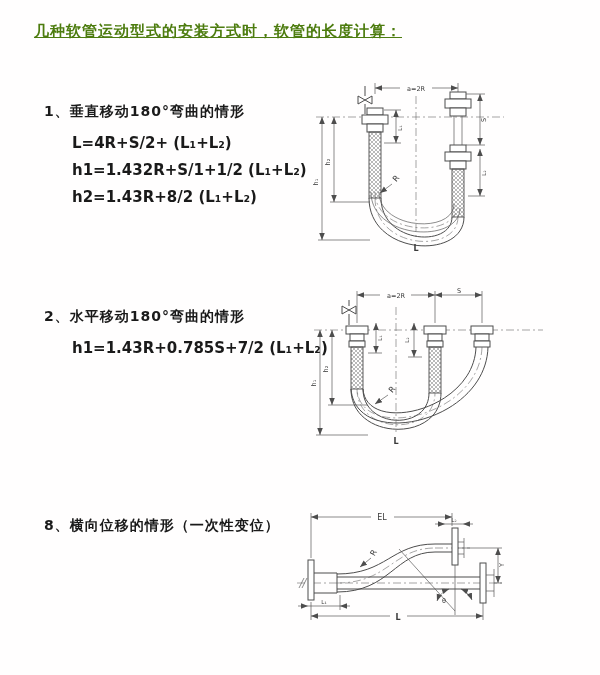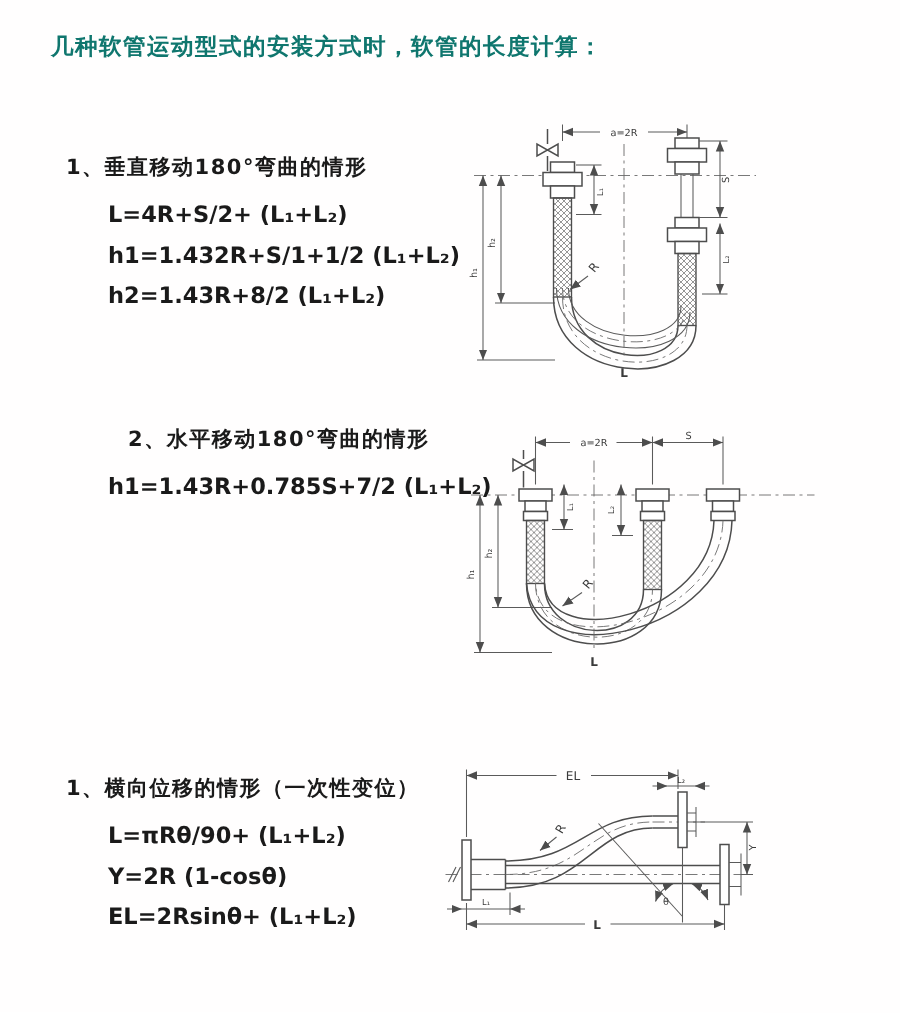--- a/index.html
+++ b/index.html
@@ -2,21 +2,21 @@
 <html><head>
 <meta charset="utf-8">
 <style>
   html,body{margin:0;padding:0;background:#ffffff;}
   .page{
     position:relative;width:600px;height:675px;background:#fffefe;
     font-family:"DejaVu Sans",sans-serif;color:#1f1f1f;overflow:hidden;
   }
   .title{
     position:absolute;left:34px;top:22px;font-size:15px;font-weight:bold;
-    letter-spacing:1px;color:#0f766e;
+    letter-spacing:1px;color:#4d7c0f;text-decoration:underline;
   }
   .sec{position:absolute;left:44px;}
   .sec-heading{font-size:14px;font-weight:bold;letter-spacing:1px;color:#1a1a1a;}
   .formulas{margin-top:9px;padding-left:28px;}
   .formula{font-size:15px;line-height:27px;white-space:nowrap;color:#1a1a1a;font-weight:bold;}
   .diag{position:absolute;}
   svg text{font-family:"DejaVu Sans",sans-serif;fill:#3a3a3a;}
   .obj{fill:none;stroke:#4d4d4d;stroke-width:1;}
   .fit{fill:#ffffff;stroke:#4d4d4d;stroke-width:1;}
   .thin{fill:none;stroke:#5a5a5a;stroke-width:0.7;}
@@ -35,34 +35,29 @@
 
   <div class="sec" style="top:103px;">
     <div class="sec-heading">1、垂直移动180°弯曲的情形</div>
     <div class="formulas">
       <div class="formula">L=4R+S/2+ (L₁+L₂)</div>
       <div class="formula">h1=1.432R+S/1+1/2 (L₁+L₂)</div>
       <div class="formula">h2=1.43R+8/2 (L₁+L₂)</div>
     </div>
   </div>
 
-  <div class="sec" style="top:284px;text-align:center;">
+  <div class="sec" style="top:308px;">
     <div class="sec-heading">2、水平移动180°弯曲的情形</div>
     <div class="formulas">
       <div class="formula">h1=1.43R+0.785S+7/2 (L₁+L₂)</div>
     </div>
   </div>
 
   <div class="sec" style="top:517px;">
-    <div class="sec-heading">1、横向位移的情形（一次性变位）</div>
-    <div class="formulas">
-      <div class="formula">L=πRθ/90+ (L₁+L₂)</div>
-      <div class="formula">Y=2R (1-cosθ)</div>
-      <div class="formula">EL=2Rsinθ+ (L₁+L₂)</div>
-    </div>
+    <div class="sec-heading">8、横向位移的情形（一次性变位）</div>
   </div>
 
   <svg class="diag" style="left:308px;top:70px;" width="250" height="190" viewBox="0 0 250 190">
     <defs>
       <marker id="m1" markerWidth="8" markerHeight="8" refX="7" refY="4" orient="auto-start-reverse" markerUnits="userSpaceOnUse">
         <path d="M0,1.2 L7,4 L0,6.8 z" fill="#4d4d4d"></path>
       </marker>
       <pattern id="h1" width="4" height="4" patternUnits="userSpaceOnUse">
         <path d="M0,4 l4,-4 M0,0 l4,4" stroke="#8a8a8a" stroke-width="0.6"></path>
       </pattern>

